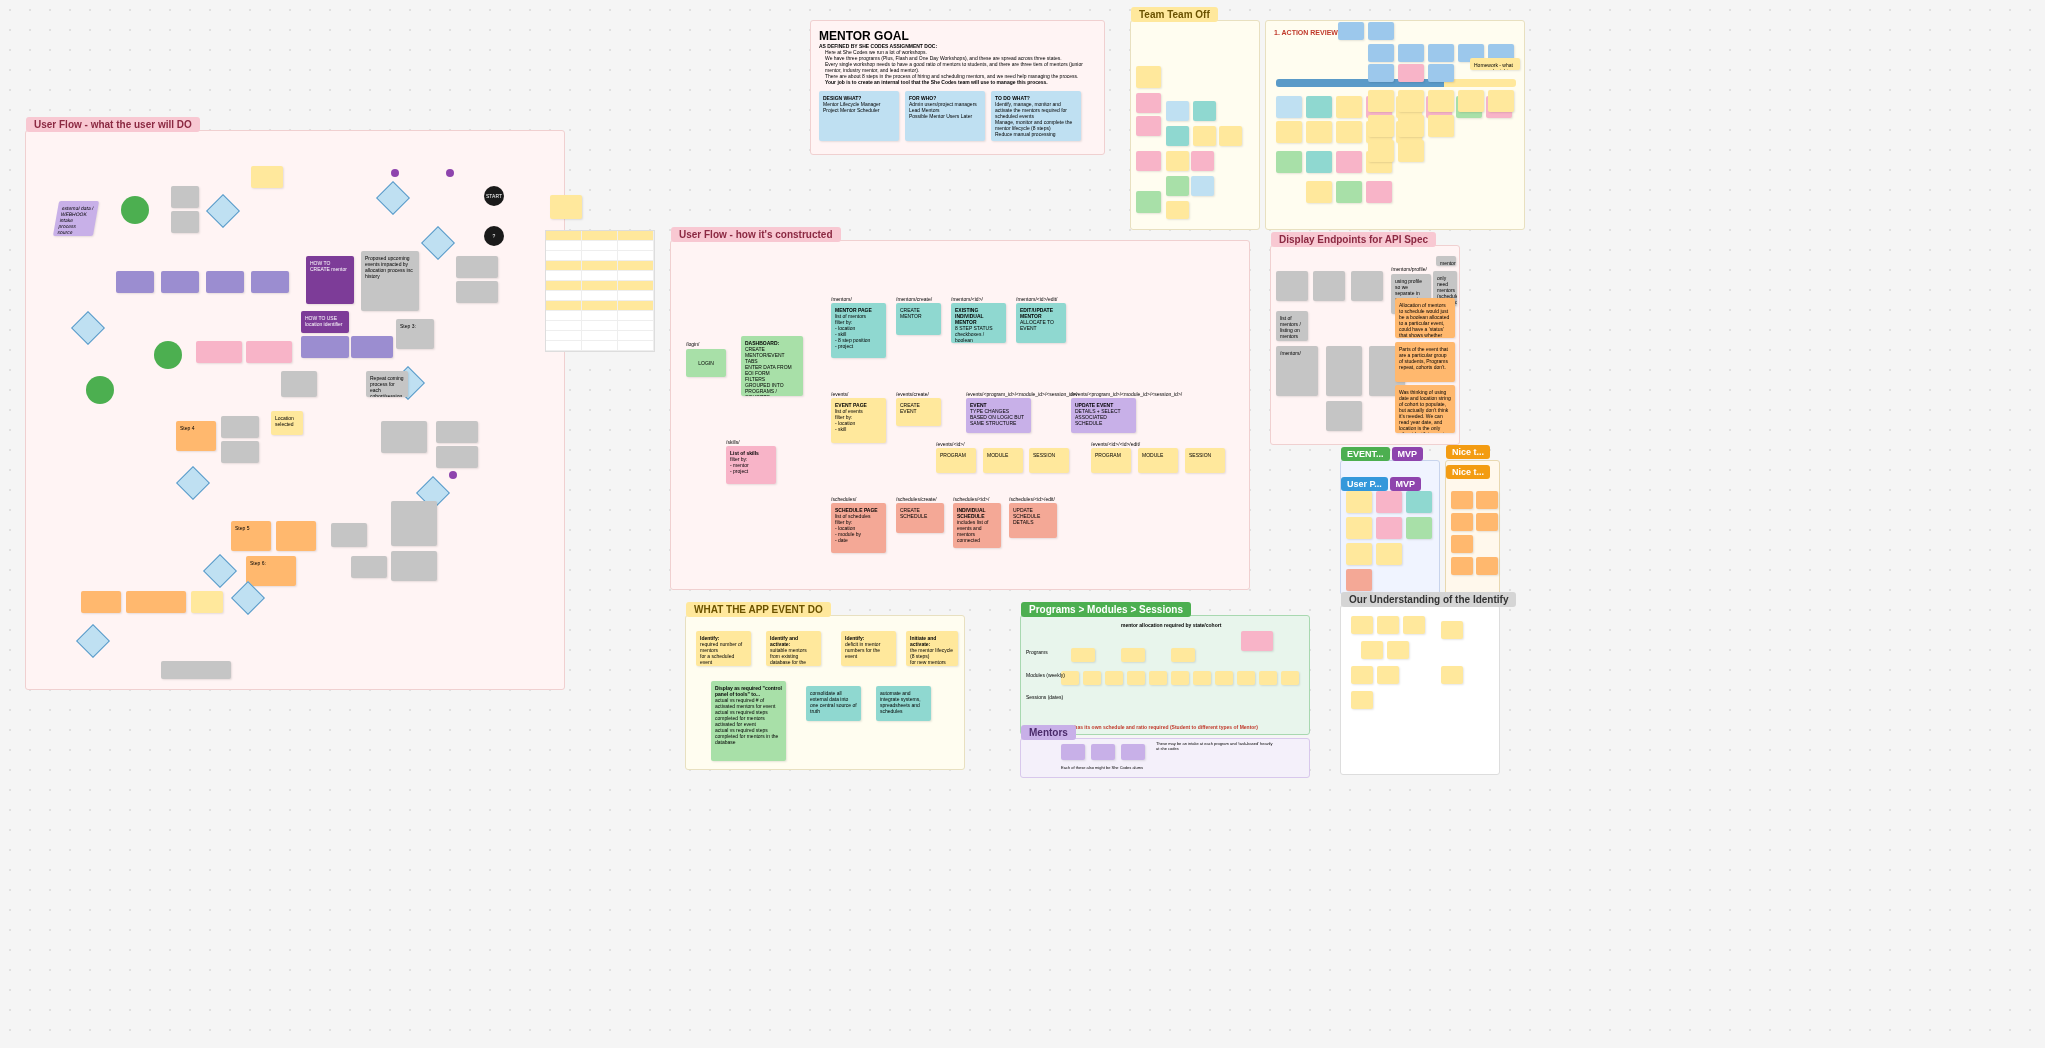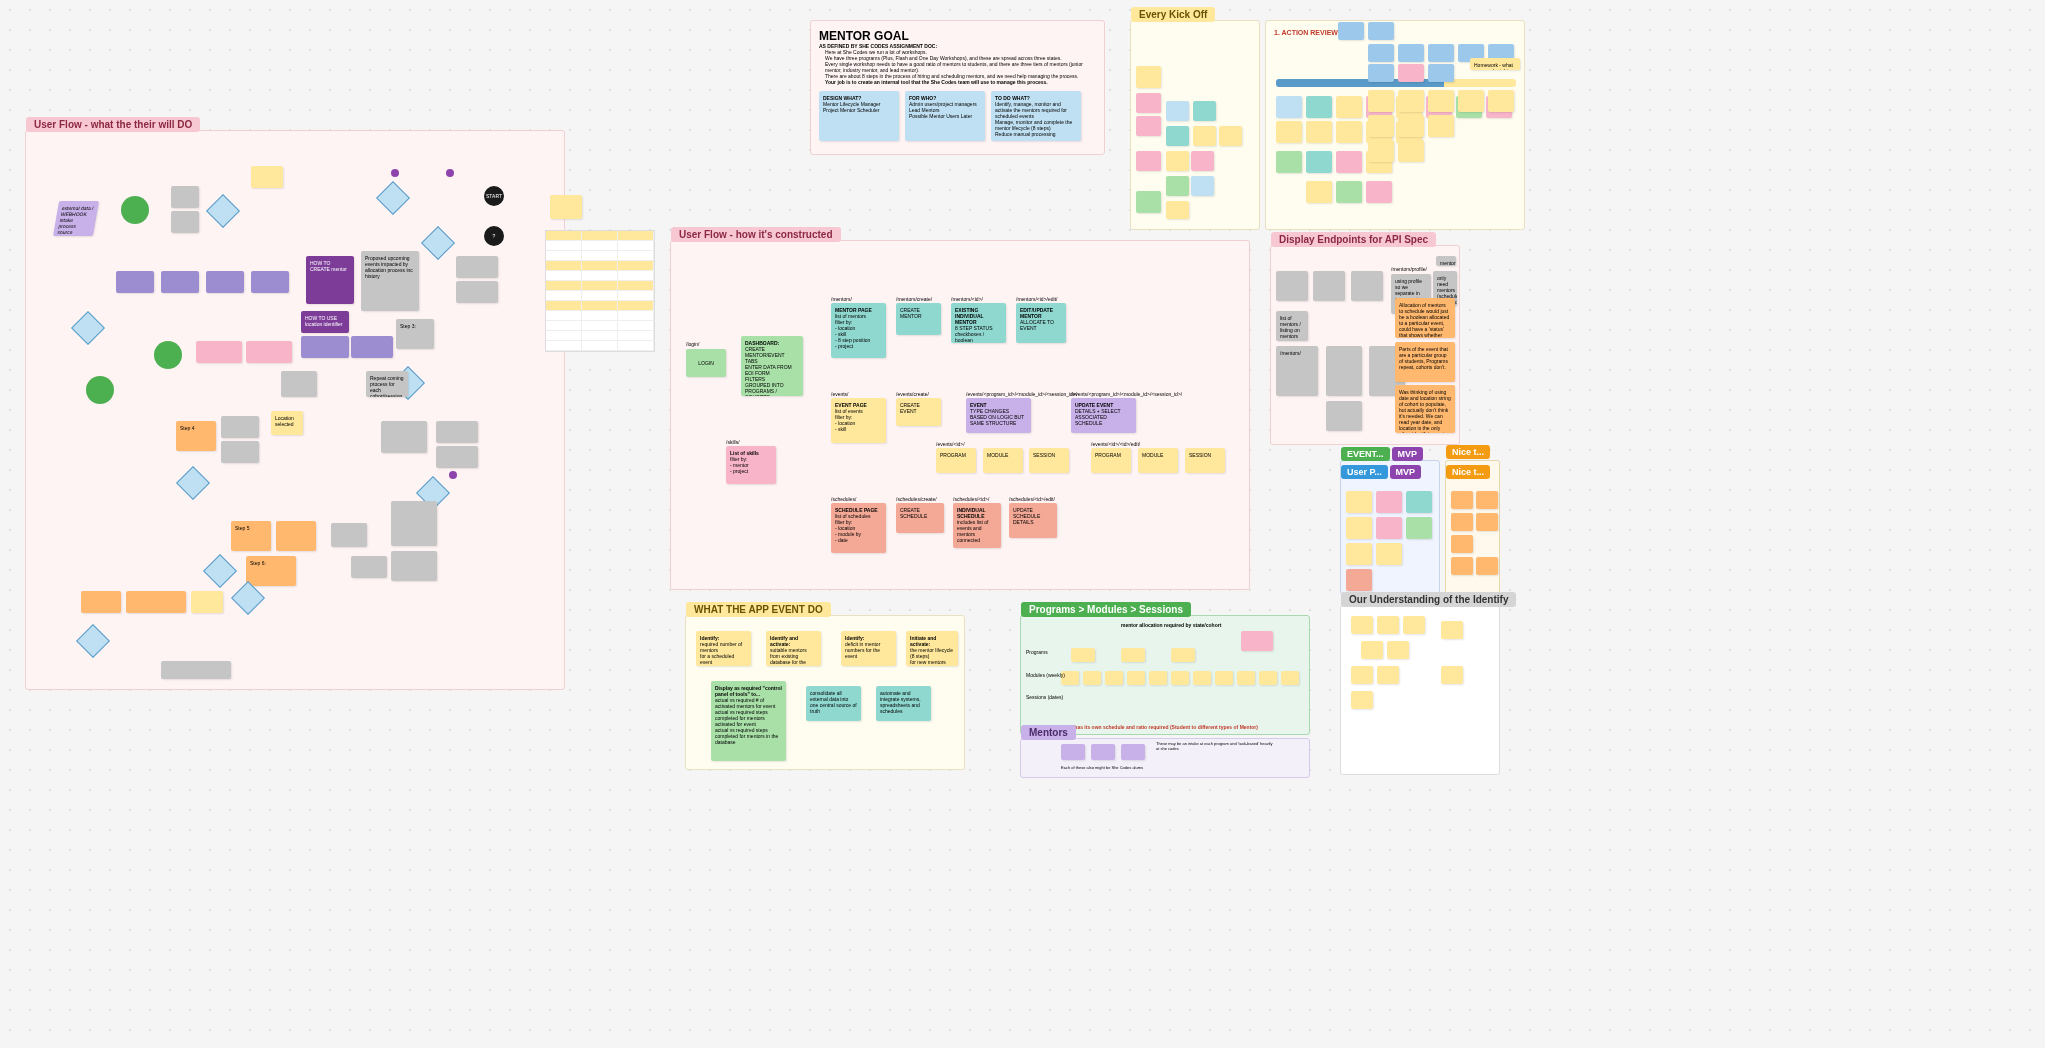--- a/index.html
+++ b/index.html
@@ -76,21 +76,21 @@
   .table-mini .row { display:flex; border-bottom:1px solid #eee; }
   .table-mini .row.hl { background: #ffe89c; }
   .table-mini .cell { padding:2px 4px; flex:1; border-right:1px solid #eee; }
   .big-title { font-size: 12px; font-weight: bold; }
   .bullet { margin-left: 6px; font-size: 5px; display:block; }
 </style>
 </head>
 <body>
 
 <div class="frame" style="left:25px; top:130px; width:540px; height:560px; background:#fff4f4; border:1px solid #f0d0d0;">
-  <div class="frame-title tag-pink">User Flow - what the their will DO</div>
+  <div class="frame-title tag-pink">User Flow - what the user will DO</div>
 
   <div class="sticky purple" style="left:30px; top:70px; width:40px; height:35px; transform:skewX(-10deg);"><span>external data / WEBHOOK intake process source</span></div>
   <div class="circle greenf" style="left:95px; top:65px;"></div>
   <div class="circle greenf" style="left:128px; top:210px;"></div>
   <div class="circle greenf" style="left:60px; top:245px;"></div>
   <div class="circle blackf" style="left:458px; top:55px;">
       <span>START</span>
     </div>
   <div class="circle blackf" style="left:458px; top:95px;">
       <span>?</span>
@@ -246,21 +246,21 @@
     <div class="sticky lightblue" style="position:relative; width:90px; height:50px;">
       <b>TO DO WHAT?</b><br>
       <span>Identify, manage, monitor and activate the mentors required for scheduled events</span><br>
       <span>Manage, monitor and complete the mentor lifecycle (8 steps)</span><br>
       <span>Reduce manual processing</span>
     </div>
   </div>
 </div>
 
 <div class="frame" style="left:1130px; top:20px; width:130px; height:210px; background:#fffdf0; border:1px solid #e8e0c0;">
-  <div class="frame-title tag-yellow">Every Kick Off</div>
+  <div class="frame-title tag-yellow">Team Team Off</div>
   <div class="sticky yellow" style="left:5px; top:45px; width:25px; height:22px;"></div>
   <div class="sticky pink" style="left:5px; top:72px; width:25px; height:20px;"></div>
   <div class="sticky lightblue" style="left:35px; top:80px; width:23px; height:20px;"></div>
   <div class="sticky teal" style="left:62px; top:80px; width:23px; height:20px;"></div>
   <div class="sticky pink" style="left:5px; top:95px; width:25px; height:20px;"></div>
   <div class="sticky teal" style="left:35px; top:105px; width:23px; height:20px;"></div>
   <div class="sticky yellow" style="left:62px; top:105px; width:23px; height:20px;"></div>
   <div class="sticky yellow" style="left:88px; top:105px; width:23px; height:20px;"></div>
 
   <div class="sticky yellow" style="left:35px; top:130px; width:23px; height:20px;"></div>
@@ -441,21 +441,21 @@
 
 <div class="sticky orange" style="left:1395px; top:342px; width:60px; height:40px;"><span>Parts of the event that are a particular group of students, Programs repeat, cohorts don't.</span></div>
 <div class="sticky orange" style="left:1395px; top:385px; width:60px; height:48px;"><span>Was thinking of using date and location string of cohort to populate, but actually don't think it's needed. We can read year date, and location is the only other identifying part for a cohort to be...</span></div>
 <div class="sticky orange" style="left:1395px; top:298px; width:60px; height:40px;"><span>Allocation of mentors to schedule would just be a boolean allocated to a particular event, could have a 'status' that shows whether they accepted / declined status indicates their availability without them to remove them from...</span></div>
 
 <div class="frame" style="left:1340px; top:460px; width:100px; height:135px; background:#f0f4ff; border:1px solid #c8d4ec;">
   <div style="position:absolute; top:-14px; left:0; display:flex; gap:2px;">
     <span class="tag-green" style="background:#4caf50;color:#fff;padding:2px 6px;border-radius:3px;font-size:9px;font-weight:600;">EVENT...</span>
     <span style="background:#8e44ad;color:#fff;padding:2px 6px;border-radius:3px;font-size:9px;font-weight:600;">MVP</span>
   </div>
-  <div style="position:absolute; top:6px; left:0;text-align:center;">
+  <div style="position:absolute; top:18px; left:0;text-align:center;">
     <span style="background:#3498db;color:#fff;padding:2px 6px;border-radius:3px;font-size:9px;font-weight:600;">User P...</span>
     <span style="background:#8e44ad;color:#fff;padding:2px 6px;border-radius:3px;font-size:9px;font-weight:600;">MVP</span>
   </div>
   <div class="sticky yellow" style="left:5px; top:30px; width:26px; height:22px;"></div>
   <div class="sticky pink" style="left:35px; top:30px; width:26px; height:22px;"></div>
   <div class="sticky teal" style="left:65px; top:30px; width:26px; height:22px;"></div>
   <div class="sticky yellow" style="left:5px; top:56px; width:26px; height:22px;"></div>
   <div class="sticky pink" style="left:35px; top:56px; width:26px; height:22px;"></div>
   <div class="sticky green" style="left:65px; top:56px; width:26px; height:22px;"></div>
   <div class="sticky yellow" style="left:5px; top:82px; width:26px; height:22px;"></div>

